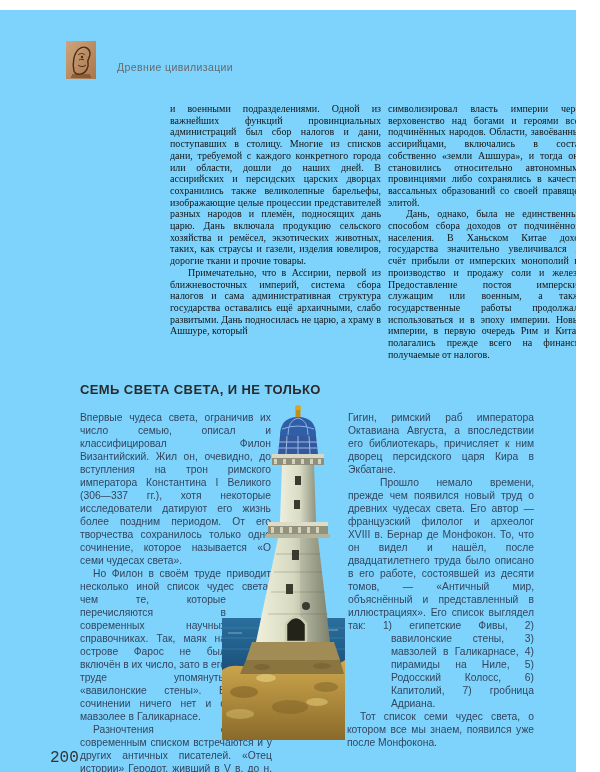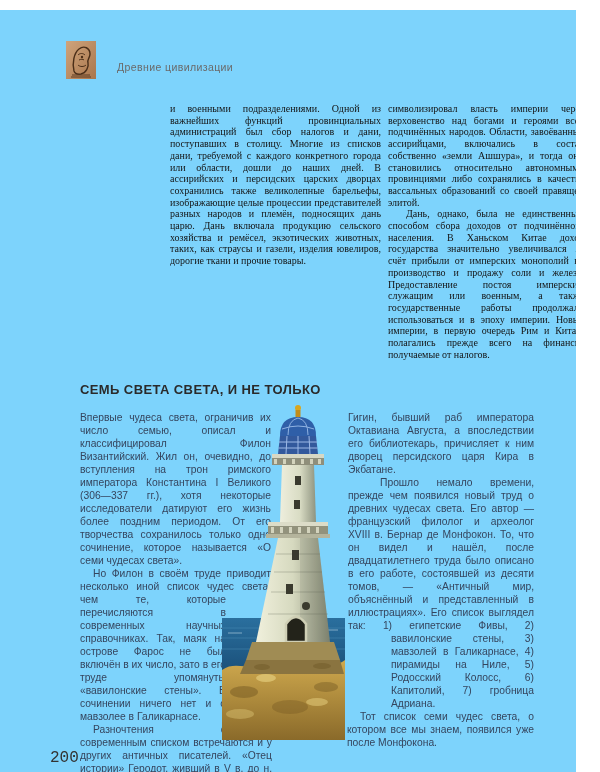--- a/index.html
+++ b/index.html
@@ -56,40 +56,41 @@
     <rect x="0" y="0" width="30" height="38" fill="url(#paperG)"></rect>
     <path d="M8,30 C6,22 8,12 13,8 C18,4 24,7 24,13 C24,17 21,18 22,22 C23,26 20,32 15,33 C12,33.5 9,33 8,30 Z" fill="none" stroke="#4a2e18" stroke-width="1.4"></path>
     <path d="M12,14 C14,12 17,12 19,14 M13,19 C15,18 17,18 18,19 M12,24 C14,26 18,26 20,24" fill="none" stroke="#4a2e18" stroke-width="1"></path>
     <path d="M6,34 L24,34 M5,36 L25,36" stroke="#5d3a20" stroke-width="1"></path>
     <circle cx="16" cy="16" r="1.2" fill="#4a2e18"></circle>
   </svg>
   <div class="hdr-label">Древние цивилизации</div>
 
   <div class="col-serif" id="top-left">
     <p>и военными подразделениями. Одной из важнейших функций провинциальных администраций был сбор налогов и дани, поступавших в столицу. Многие из списков дани, требуемой с каждого конкретного города или области, дошли до наших дней. В ассирийских и персидских царских дворцах сохранились также великолепные барельефы, изображающие целые процессии представителей разных народов и племён, подносящих дань царю. Дань включала продукцию сельского хозяйства и ремёсел, экзотических животных, таких, как страусы и газели, изделия ювелиров, дорогие ткани и прочие товары.</p>
+    <p class="indent">Примечательно, что в Ассирии, первой из ближневосточных империй, система сбора налогов и сама административная структура государства оставались ещё архаичными, слабо развитыми. Дань подносилась не царю, а храму в Ашшуре, который</p>
   </div>
   <div class="col-serif" id="top-right">
     <p>символизировал власть империи через верховенство над богами и героями всех подчинённых народов. Области, завоёванные ассирийцами, включались в состав собственно «земли Ашшура», и тогда они становились относительно автономными провинциями либо сохранялись в качестве вассальных образований со своей правящей элитой.</p>
     <p class="indent">Дань, однако, была не единственным способом сбора доходов от подчинённого населения. В Ханьском Китае доход государства значительно увеличивался за счёт прибыли от имперских монополий на производство и продажу соли и железа. Предоставление постоя имперским служащим или военным, а также государственные работы продолжали использоваться и в эпоху империи. Новые империи, в первую очередь Рим и Китай, полагались прежде всего на финансы, получаемые от налогов.</p>
   </div>
 
   <div class="feature-heading">СЕМЬ СВЕТА СВЕТА, И НЕ ТОЛЬКО</div>
 
   <div class="col-sans" id="feat-left">
     <span class="sp spr1"></span>
     <span class="sp spr2"></span>
     <p>Впервые чудеса света, ограничив их число семью, описал и классифицировал Филон Византийский. Жил он, очевидно, до вступления на трон римского императора Константина I Великого (306—337 гг.), хотя некоторые исследователи датируют его жизнь более поздним периодом. От его творчества сохранилось только одно сочинение, которое называется «О семи чудесах света».</p>
     <p class="indent">Но Филон в своём труде приводит несколько иной список чудес света, чем те, которые перечисляются в современных научных справочниках. Так, маяк на острове Фарос не был включён в их число, зато в его труде упомянуты «вавилонские стены». В сочинении ничего нет и о мавзолее в Галикарнасе.</p>
     <p class="indent">Разночтения с современным списком встречаются и у других античных писателей. «Отец истории» Геродот, живший в V в. до н. э., относит к чудесам света Вавилонскую башню, мост через реку Евфрат, лабиринт в Фаюмском оазисе в Египте. Римский поэт Марциал, посвятивший чудесам света одну из своих эпиграмм, считает первым из них римский Колизей.</p>
   </div>
 
   <div class="col-sans" id="feat-right">
     <span class="sp spl1"></span>
     <span class="sp spl2"></span>
-    <p>Гигин, бывший раб императора Октавиана Августа, а впоследствии его библиотекарь, причисляет к ним дворец персидского царя Кира в Экбатане.</p>
+    <p>Гигин, римский раб императора Октавиана Августа, а впоследствии его библиотекарь, причисляет к ним дворец персидского царя Кира в Экбатане.</p>
     <p class="indent2">Прошло немало времени, прежде чем появился новый труд о древних чудесах света. Его автор — французский филолог и археолог XVIII в. Бернар де Монфокон. То, что он видел и нашёл, после двадцатилетнего труда было описано в его работе, состоявшей из десяти томов, — «Античный мир, объяснённый и представленный в иллюстрациях». Его список выглядел так: 1) египетские Фивы, 2) вавилонские стены, 3) мавзолей в Галикарнасе, 4) пирамиды на Ниле, 5) Родосский Колосс, 6) Капитолий, 7) гробница Адриана.</p>
     <p class="indent">Тот список семи чудес света, о котором все мы знаем, появился уже после Монфокона.</p>
 
   </div>
 
   <svg class="lighthouse" viewBox="0 0 123 338">
     <defs>
       <linearGradient id="seaG" x1="0" y1="0" x2="0" y2="1">
         <stop offset="0" stop-color="#2a6f9e"></stop>
           <stop offset="1" stop-color="#123f66"></stop>

